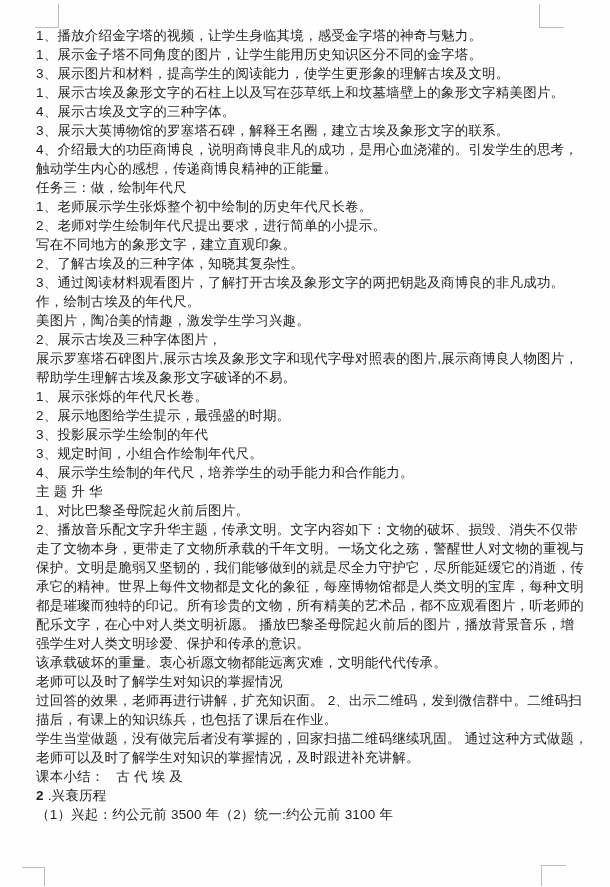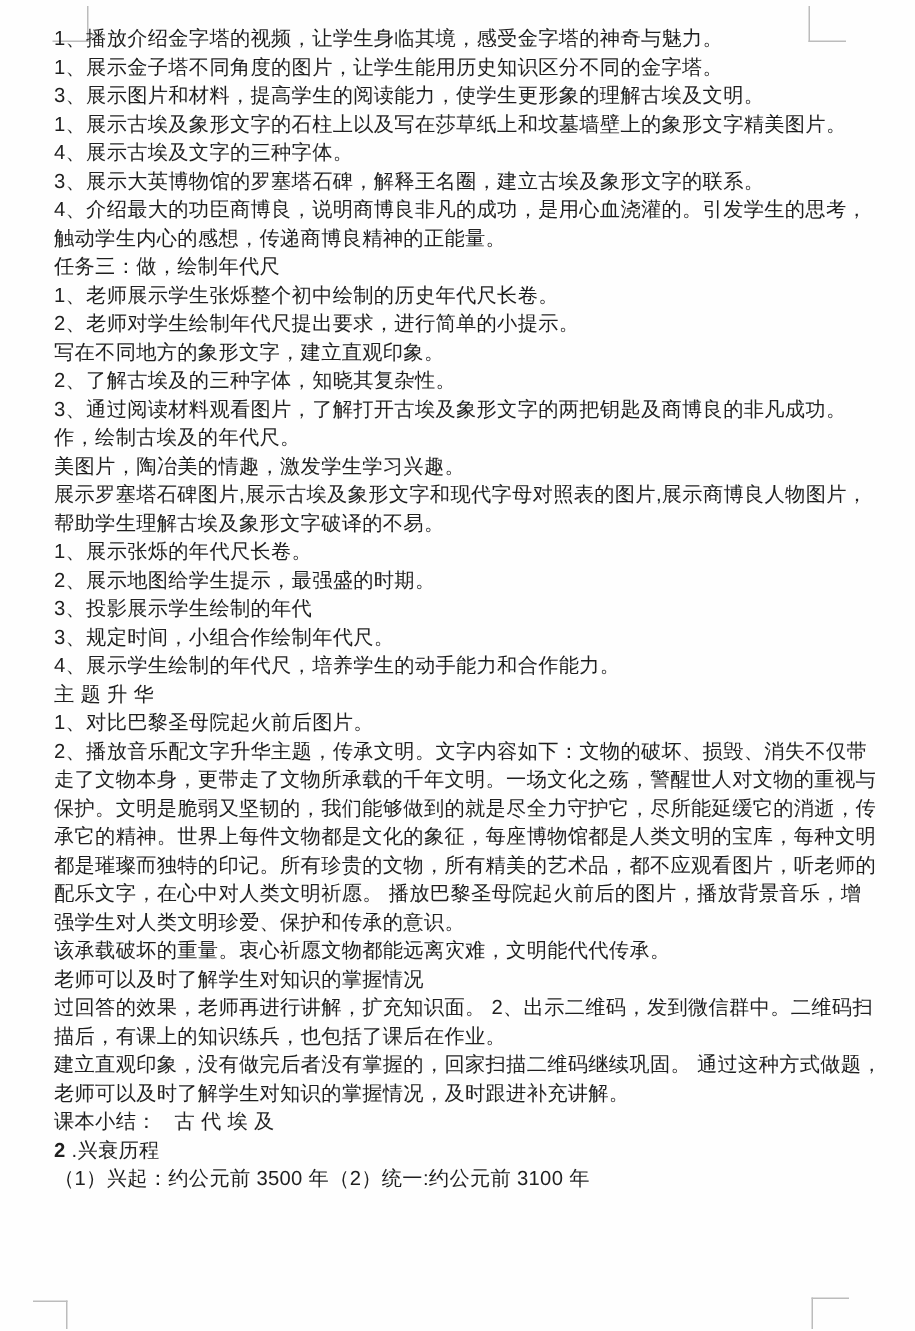--- a/index.html
+++ b/index.html
@@ -10,21 +10,21 @@
   .page {
     position: relative;
     width: 610px;
     height: 887px;
     background: #fefefe;
     overflow: hidden;
     font-family: "Liberation Sans", sans-serif;
   }
   .doc-body {
     position: absolute;
-    top: 16px;
+    top: 26px;
     left: 36px;
     right: 20px;
     color: #1f1f1f;
   }
   .line {
     font-size: 13.5px;
     line-height: 19px;
     white-space: pre;
     letter-spacing: 0.2px;
   }
@@ -74,39 +74,40 @@
       <div class="line">4、介绍最大的功臣商博良，说明商博良非凡的成功，是用心血浇灌的。引发学生的思考，</div>
       <div class="line">触动学生内心的感想，传递商博良精神的正能量。</div>
       <div class="line">任务三：做，绘制年代尺</div>
       <div class="line">1、老师展示学生张烁整个初中绘制的历史年代尺长卷。</div>
       <div class="line">2、老师对学生绘制年代尺提出要求，进行简单的小提示。</div>
       <div class="line">写在不同地方的象形文字，建立直观印象。</div>
       <div class="line">2、了解古埃及的三种字体，知晓其复杂性。</div>
       <div class="line">3、通过阅读材料观看图片，了解打开古埃及象形文字的两把钥匙及商博良的非凡成功。</div>
       <div class="line">作，绘制古埃及的年代尺。</div>
       <div class="line">美图片，陶冶美的情趣，激发学生学习兴趣。</div>
+      <div class="line">2、展示古埃及三种字体图片，</div>
       <div class="line">展示罗塞塔石碑图片,展示古埃及象形文字和现代字母对照表的图片,展示商博良人物图片，</div>
       <div class="line">帮助学生理解古埃及象形文字破译的不易。</div>
       <div class="line">1、展示张烁的年代尺长卷。</div>
       <div class="line">2、展示地图给学生提示，最强盛的时期。</div>
       <div class="line">3、投影展示学生绘制的年代</div>
       <div class="line">3、规定时间，小组合作绘制年代尺。</div>
       <div class="line">4、展示学生绘制的年代尺，培养学生的动手能力和合作能力。</div>
       <div class="line">主 题 升 华</div>
       <div class="line">1、对比巴黎圣母院起火前后图片。</div>
       <div class="line">2、播放音乐配文字升华主题，传承文明。文字内容如下：文物的破坏、损毁、消失不仅带</div>
       <div class="line">走了文物本身，更带走了文物所承载的千年文明。一场文化之殇，警醒世人对文物的重视与</div>
       <div class="line">保护。文明是脆弱又坚韧的，我们能够做到的就是尽全力守护它，尽所能延缓它的消逝，传</div>
       <div class="line">承它的精神。世界上每件文物都是文化的象征，每座博物馆都是人类文明的宝库，每种文明</div>
       <div class="line">都是璀璨而独特的印记。所有珍贵的文物，所有精美的艺术品，都不应观看图片，听老师的</div>
       <div class="line">配乐文字，在心中对人类文明祈愿。 播放巴黎圣母院起火前后的图片，播放背景音乐，增</div>
       <div class="line">强学生对人类文明珍爱、保护和传承的意识。</div>
       <div class="line">该承载破坏的重量。衷心祈愿文物都能远离灾难，文明能代代传承。</div>
       <div class="line">老师可以及时了解学生对知识的掌握情况</div>
       <div class="line">过回答的效果，老师再进行讲解，扩充知识面。 2、出示二维码，发到微信群中。二维码扫</div>
       <div class="line">描后，有课上的知识练兵，也包括了课后在作业。</div>
-      <div class="line">建立直观印象，没有做完后者没有掌握的，回家扫描二维码继续巩固。 通过这种方式做题，</div>
+      <div class="line">学生当堂做题，没有做完后者没有掌握的，回家扫描二维码继续巩固。 通过这种方式做题，</div>
       <div class="line">老师可以及时了解学生对知识的掌握情况，及时跟进补充讲解。</div>
       <div class="line">课本小结：   古 代 埃 及</div>
       <div class="line bold-first">2 .兴衰历程</div>
       <div class="line">（1）兴起：约公元前 3500 年（2）统一:约公元前 3100 年</div>
     </div>
 </div>
 
 </body></html>

